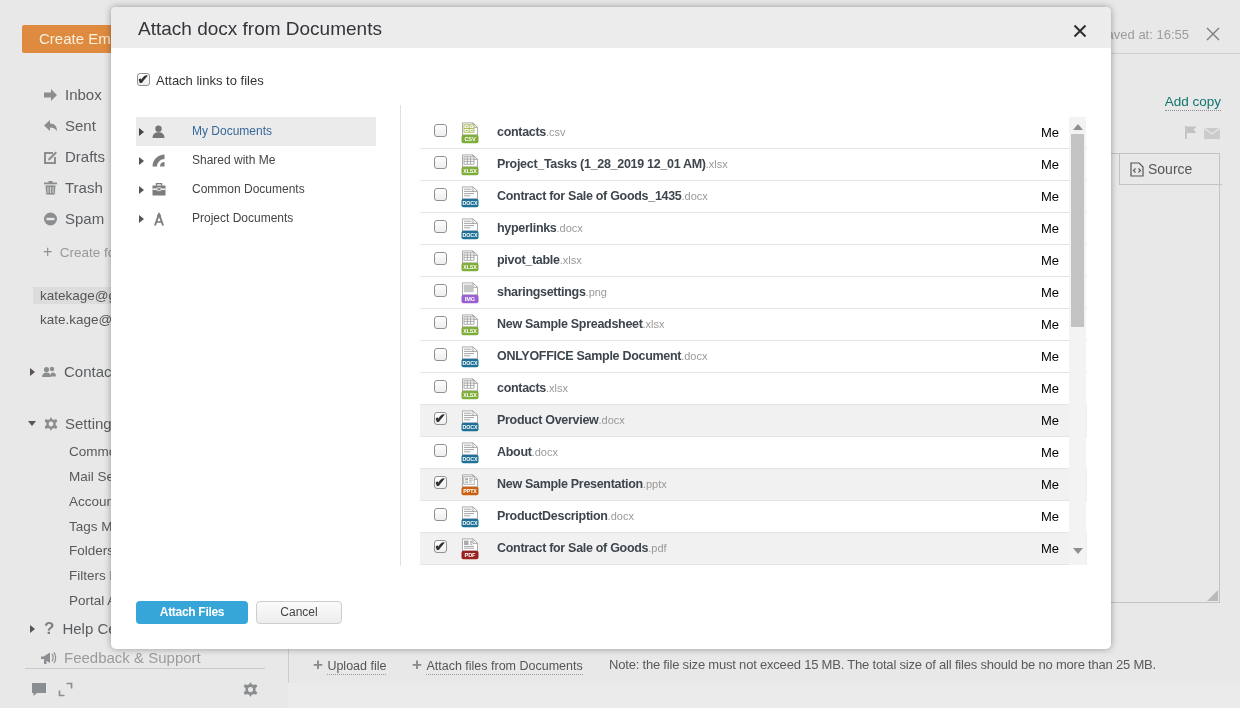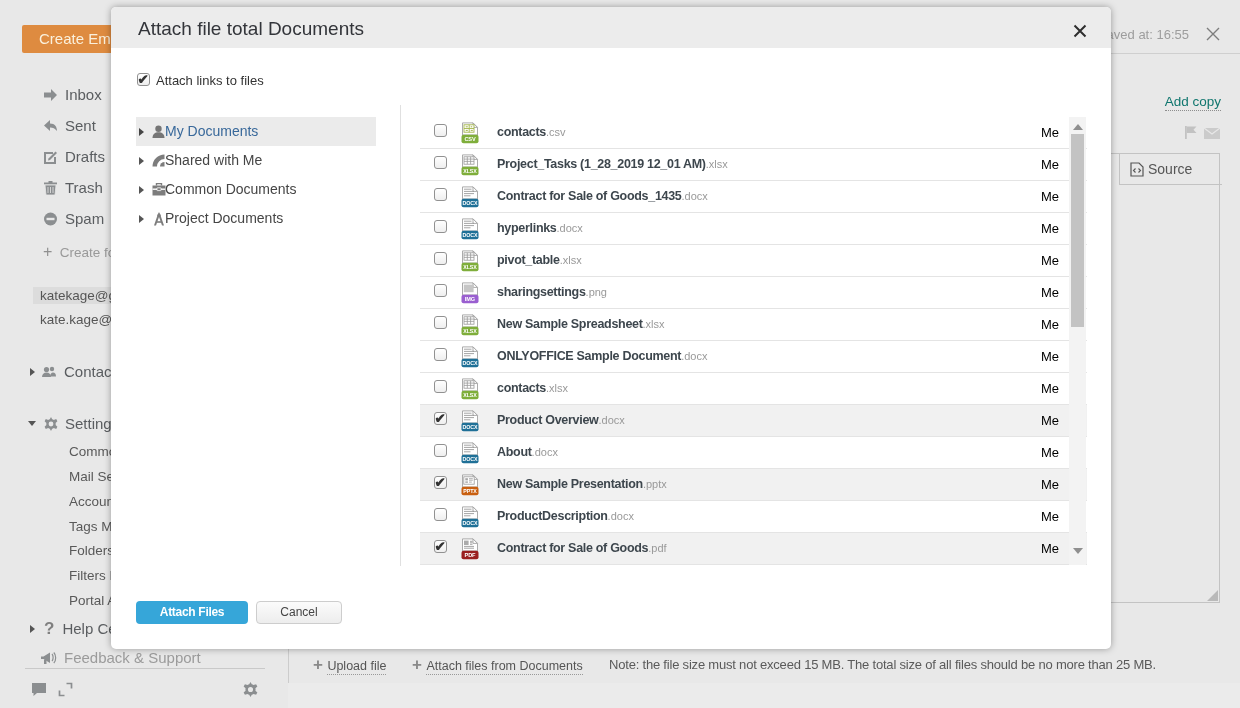--- a/index.html
+++ b/index.html
@@ -36,21 +36,21 @@
 #mtitle { position:absolute; left:27px; top:0; height:41px; line-height:43px; font-size:19px; color:#33353a; }
 #mclose { position:absolute; left:962px; top:17px; width:14px; height:14px; cursor:pointer; }
 .cbx { position:absolute; width:13px; height:13px; border:1px solid #919191; border-radius:3px; background:linear-gradient(#fff,#eee); }
 .cbx.on:before { content:"\2714"; position:absolute; left:-0.5px; top:-3px; font-size:13.5px; font-weight:700; color:#333; }
 #linklbl { position:absolute; left:45px; top:66px; font-size:13px; color:#333; }
 
 
 .trow { position:absolute; left:25px; width:240px; height:29px; }
 .trow .exp { left:3px; top:11px; }
 .trow svg { position:absolute; left:16px; top:8px; }
-.trow .tlabel { position:absolute; left:29px; top:0; line-height:29px; font-size:14px; color:#454545; white-space:nowrap; }
+.trow .tlabel { position:absolute; left:56px; top:0; line-height:29px; font-size:12px; color:#454545; white-space:nowrap; }
 .trow.sel { background:#ebebeb; }
 .trow.sel .tlabel { color:#38689a; }
 
 
 #flist { position:absolute; left:309px; top:110px; width:667px; height:448px; }
 .frow { position:absolute; left:0; width:667px; height:32px; border-bottom:1px solid #e4e4e4; }
 .frow.sel { background:#f1f1f1; }
 .frow .cbx { left:14px; top:7px; }
 .frow svg.fic { position:absolute; left:41px; top:5px; }
 .fname { position:absolute; left:77px; top:0; line-height:31px; font-size:12.5px; letter-spacing:-0.3px; color:#3d464d; font-weight:700; white-space:nowrap; }
@@ -159,21 +159,21 @@
   <div class="abs" style="left:288px; top:683px; width:952px; height:25px; background:#ebebeb;"></div>
   <div class="noteband">
     <span class="abs" style="left:25px; top:10px;"><span class="plus">+</span>&nbsp;<span class="dotlink">Upload file</span></span>
     <span class="abs" style="left:124px; top:10px;"><span class="plus">+</span>&nbsp;<span class="dotlink">Attach files from Documents</span></span>
     <span class="abs" style="left:321px; top:12px; font-size:13px; letter-spacing:-0.2px; color:#5a5a5a;">Note: the file size must not exceed 15 MB. The total size of all files should be no more than 25 MB.</span>
   </div>
 </div>
 
 <div id="modal">
   <div id="mhead">
-      <div id="mtitle">Attach file total Documents</div>
+      <div id="mtitle">Attach docx from Documents</div>
     </div>
   <svg id="mclose" width="14" height="14" viewBox="0 0 14 14">
       <path d="M1.5 1.5 L12.5 12.5 M12.5 1.5 L1.5 12.5" stroke="#2e2e2e" stroke-width="2"></path>
     </svg>
   <div class="cbx on" style="left:26px; top:66px;"></div>
   <div id="linklbl">Attach links to files</div>
 
   <div class="trow sel" style="top:110px;">
       <div class="exp r" style="border-left-color:#444;"></div>
     <svg width="13" height="14" viewBox="0 0 13 14">

